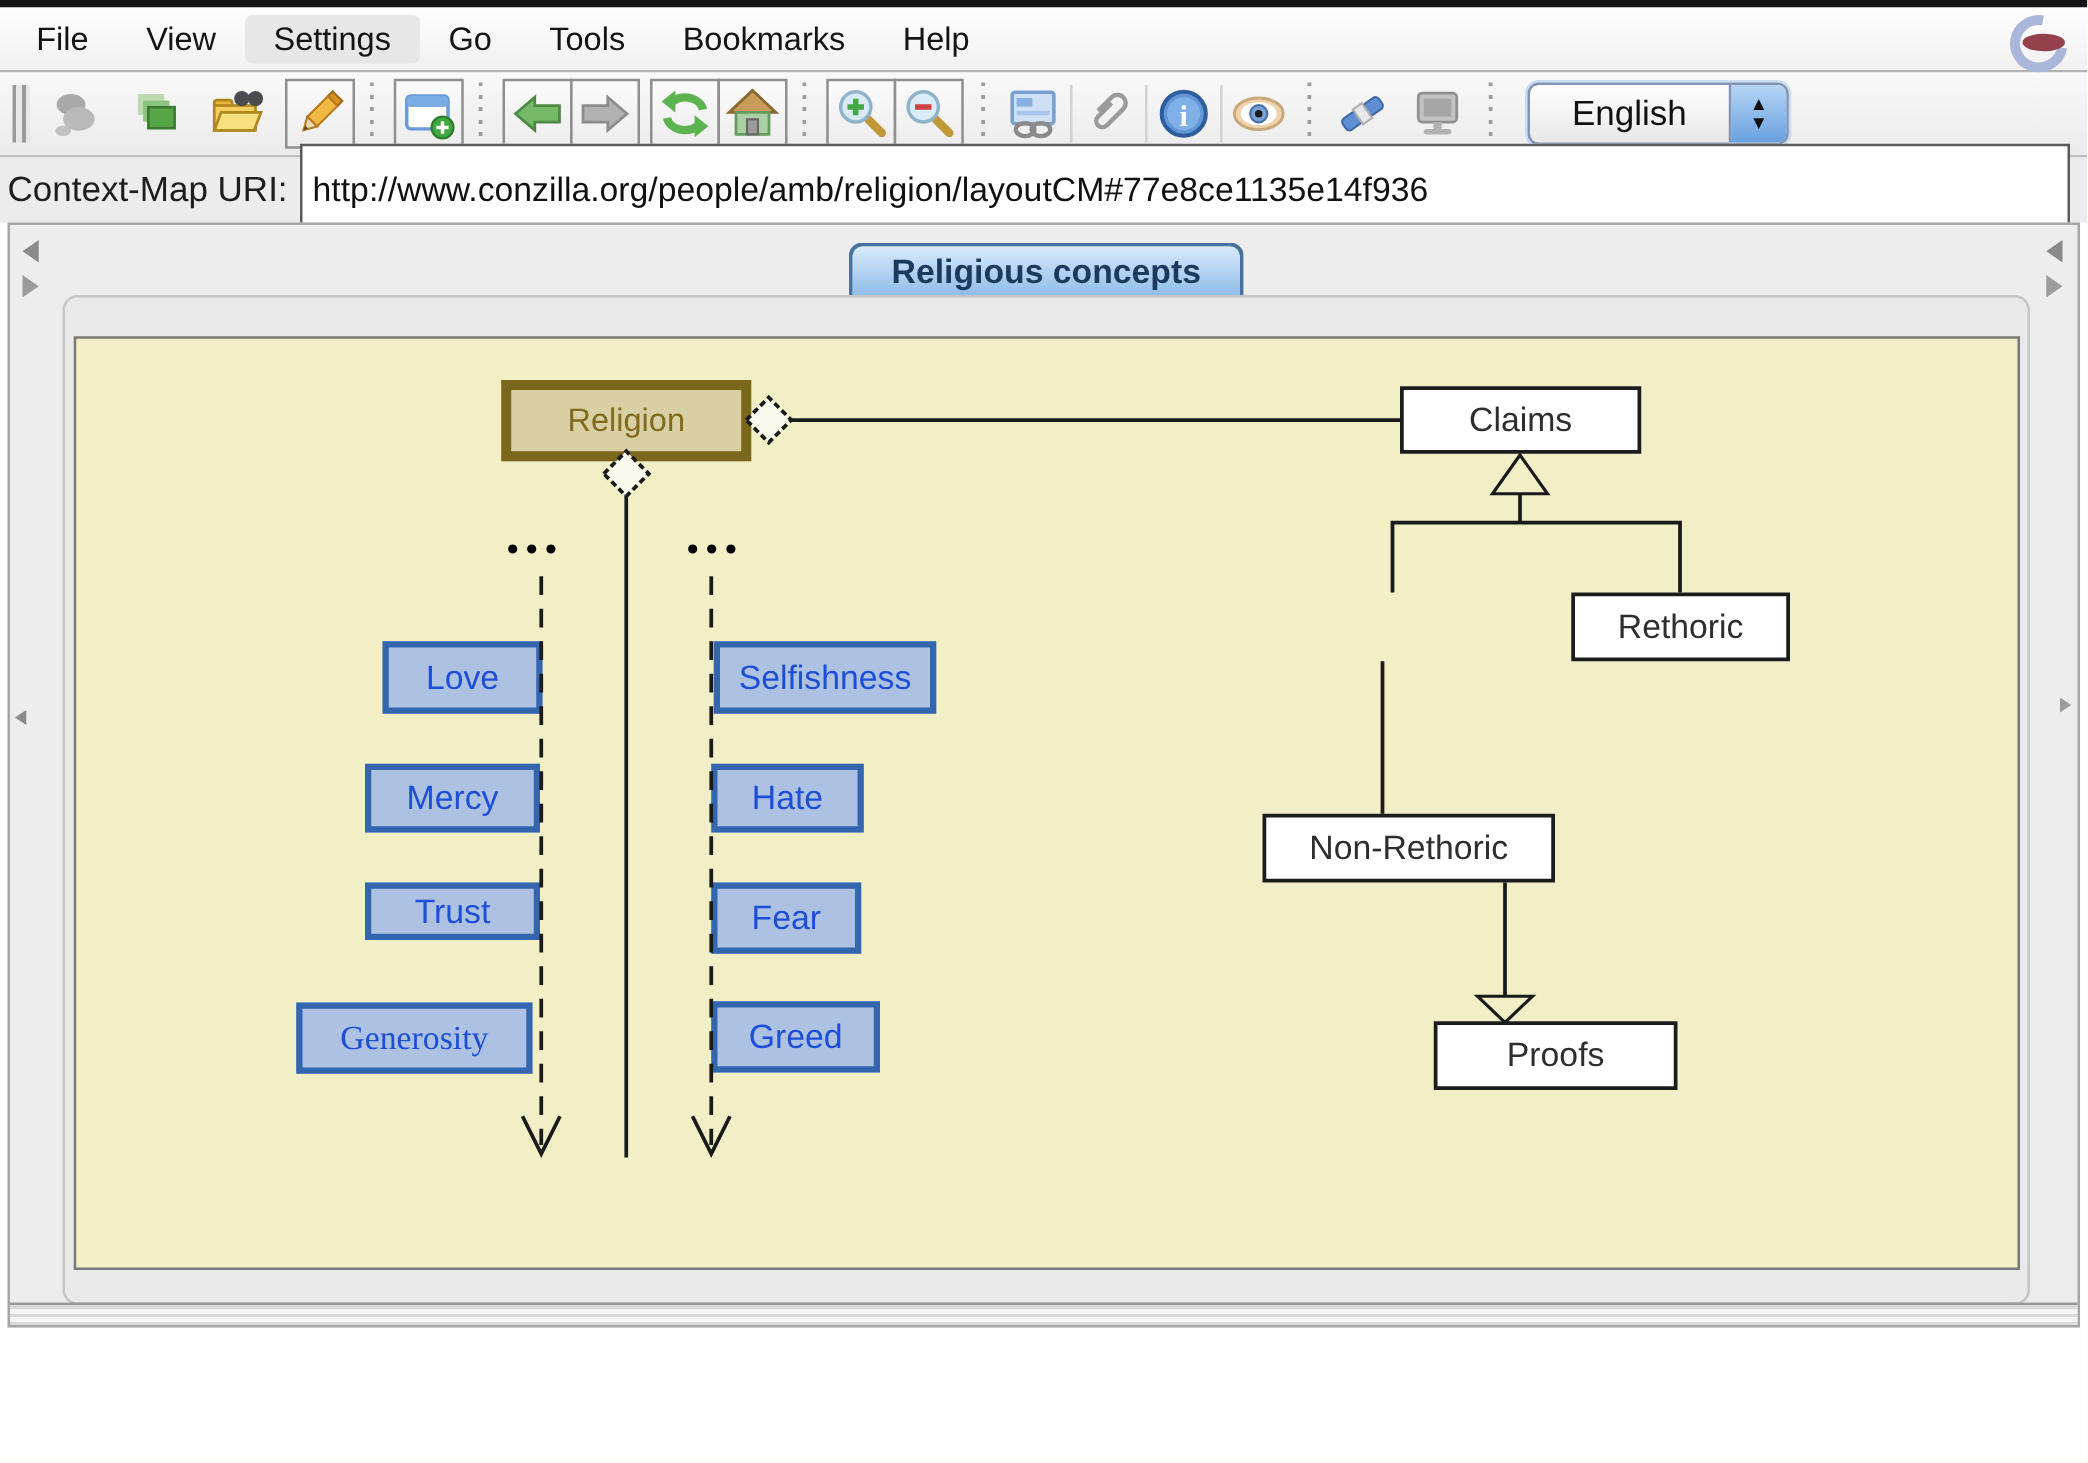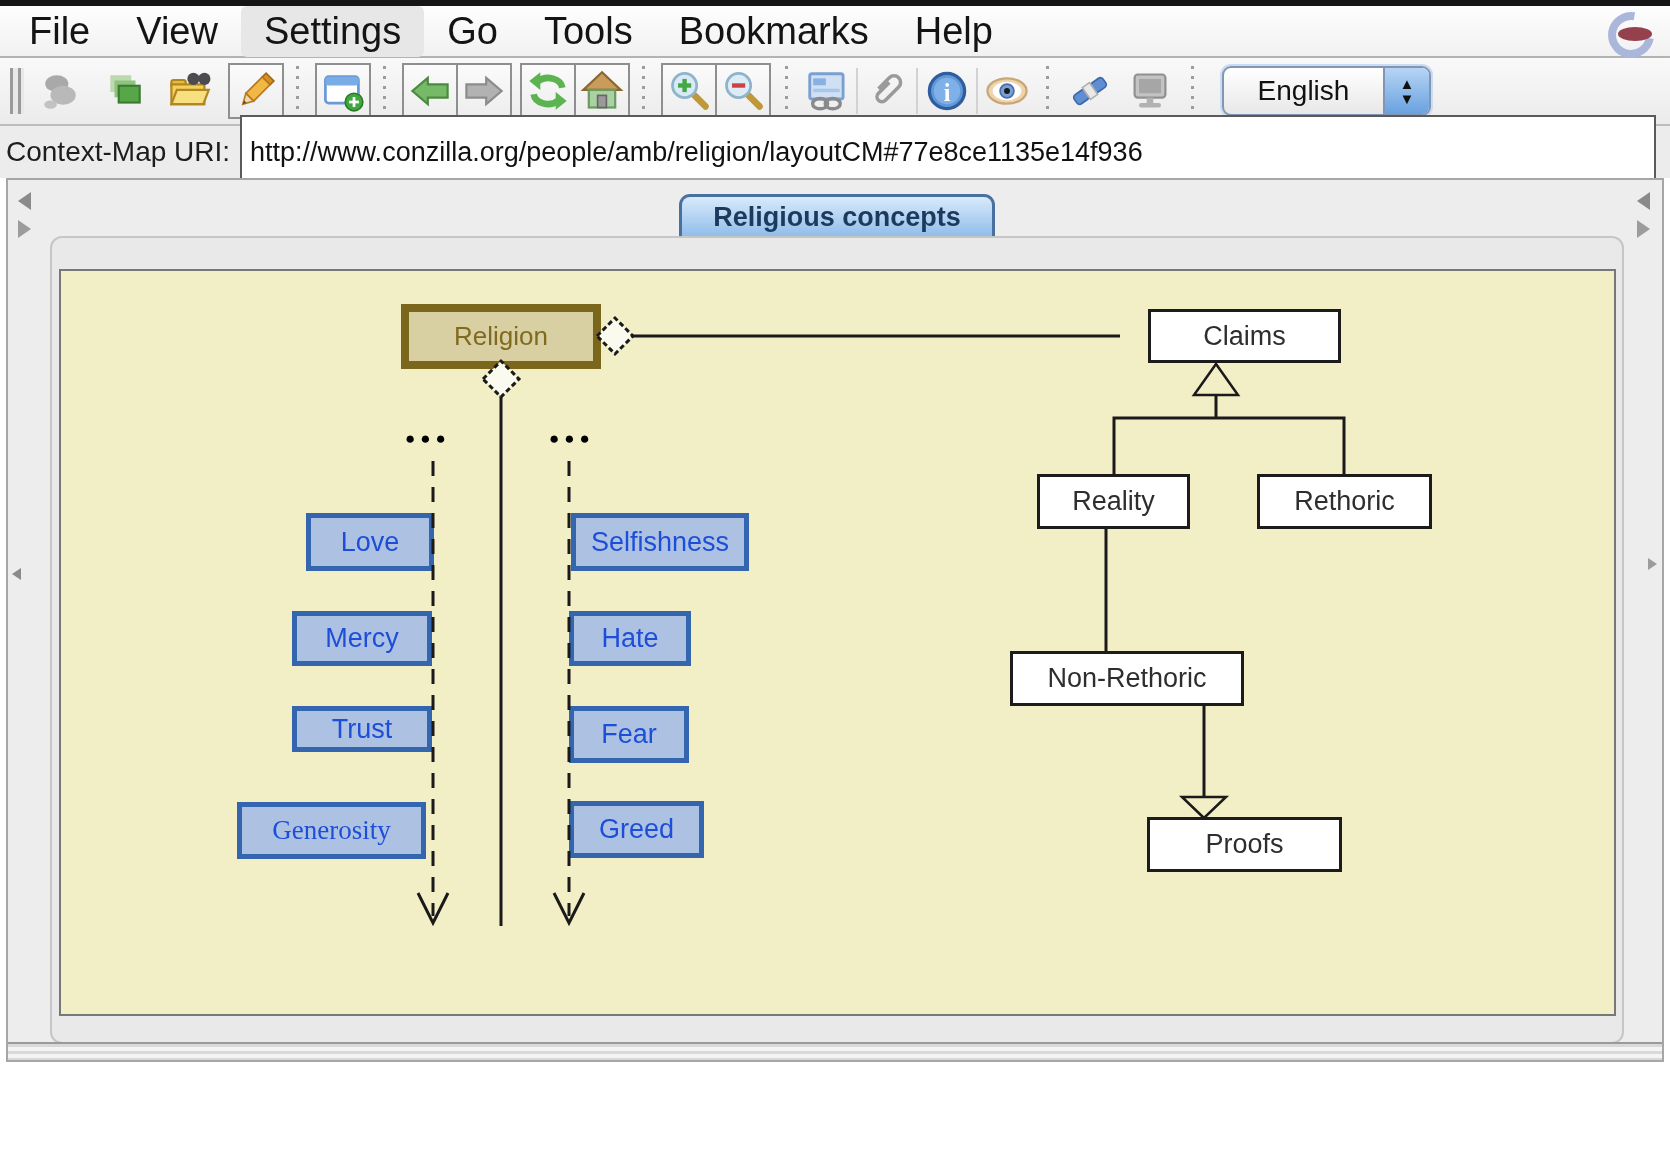--- a/index.html
+++ b/index.html
@@ -7,21 +7,21 @@
         font-family:"Liberation Sans",sans-serif;}
 
   
   .top-strip{position:absolute;left:0;top:0;width:100%;height:6px;background:#161616;}
 
   
   .menubar{position:absolute;left:0;top:6px;width:100%;height:52px;
            background:linear-gradient(#fefefe,#f1f1f1);
            border-bottom:2px solid #b3b3b3;display:flex;align-items:center;
            padding-left:6px;box-sizing:border-box;}
-  .menu-item{font-size:38px;color:#141414;padding:4px 23px;border-radius:6px;}
+  .menu-item{font-size:26px;color:#141414;padding:4px 23px;border-radius:6px;}
   .menu-item.highlight{background:#e7e7e7;}
   .logo{position:absolute;right:16px;top:4px;width:48px;height:46px;}
   .logo .c{position:absolute;left:2px;top:2px;width:30px;height:30px;border-radius:50%;
            border:8px solid #aab6da;border-right-color:transparent;transform:rotate(-35deg);}
   .logo .dot{position:absolute;left:12px;top:17px;width:34px;height:14px;border-radius:50%;
              background:#94404d;}
 
   
   .toolbar{position:absolute;left:0;top:58px;width:100%;height:68px;
            background:linear-gradient(#f9f9f9,#ebebeb);
@@ -292,22 +292,21 @@
     <div class="tri-left" style="left:4px;top:388px;border-top-width:6px;border-bottom-width:6px;border-right-width:9px;"></div>
     <div class="tri-right" style="right:5px;top:378px;border-top-width:6px;border-bottom-width:6px;border-left-width:9px;"></div>
 
     <div class="tab">Religious concepts</div>
 
     <div class="panel"></div>
 
     <div class="canvas">
 
       <div class="node gold" style="left:340px;top:33px;width:200px;height:65px;">Religion</div>
-      <div class="node white" style="left:1059px;top:38px;width:193px;height:54px;margin-left:28px;">Claims</div>
-      <div class="node white" style="left:976px;top:203px;width:153px;height:55px;">Reality</div>
+      <div class="node white" style="left:1059px;top:38px;width:193px;height:54px;">Claims</div>
       <div class="node white" style="left:1196px;top:203px;width:175px;height:55px;">Rethoric</div>
       <div class="node white" style="left:949px;top:380px;width:234px;height:55px;">Non-Rethoric</div>
       <div class="node white" style="left:1086px;top:546px;width:195px;height:55px;">Proofs</div>
 
       <div class="node blue" style="left:245px;top:242px;width:128px;height:58px;">Love</div>
       <div class="node blue" style="left:231px;top:340px;width:140px;height:55px;">Mercy</div>
       <div class="node blue" style="left:231px;top:435px;width:140px;height:46px;">Trust</div>
       <div class="node blue" style="left:176px;top:531px;width:189px;height:57px;font-family:Liberation Serif, serif;">Generosity</div>
       <div class="node blue" style="left:510px;top:242px;width:178px;height:58px;">Selfishness</div>
       <div class="node blue" style="left:508px;top:340px;width:122px;height:55px;">Hate</div>

